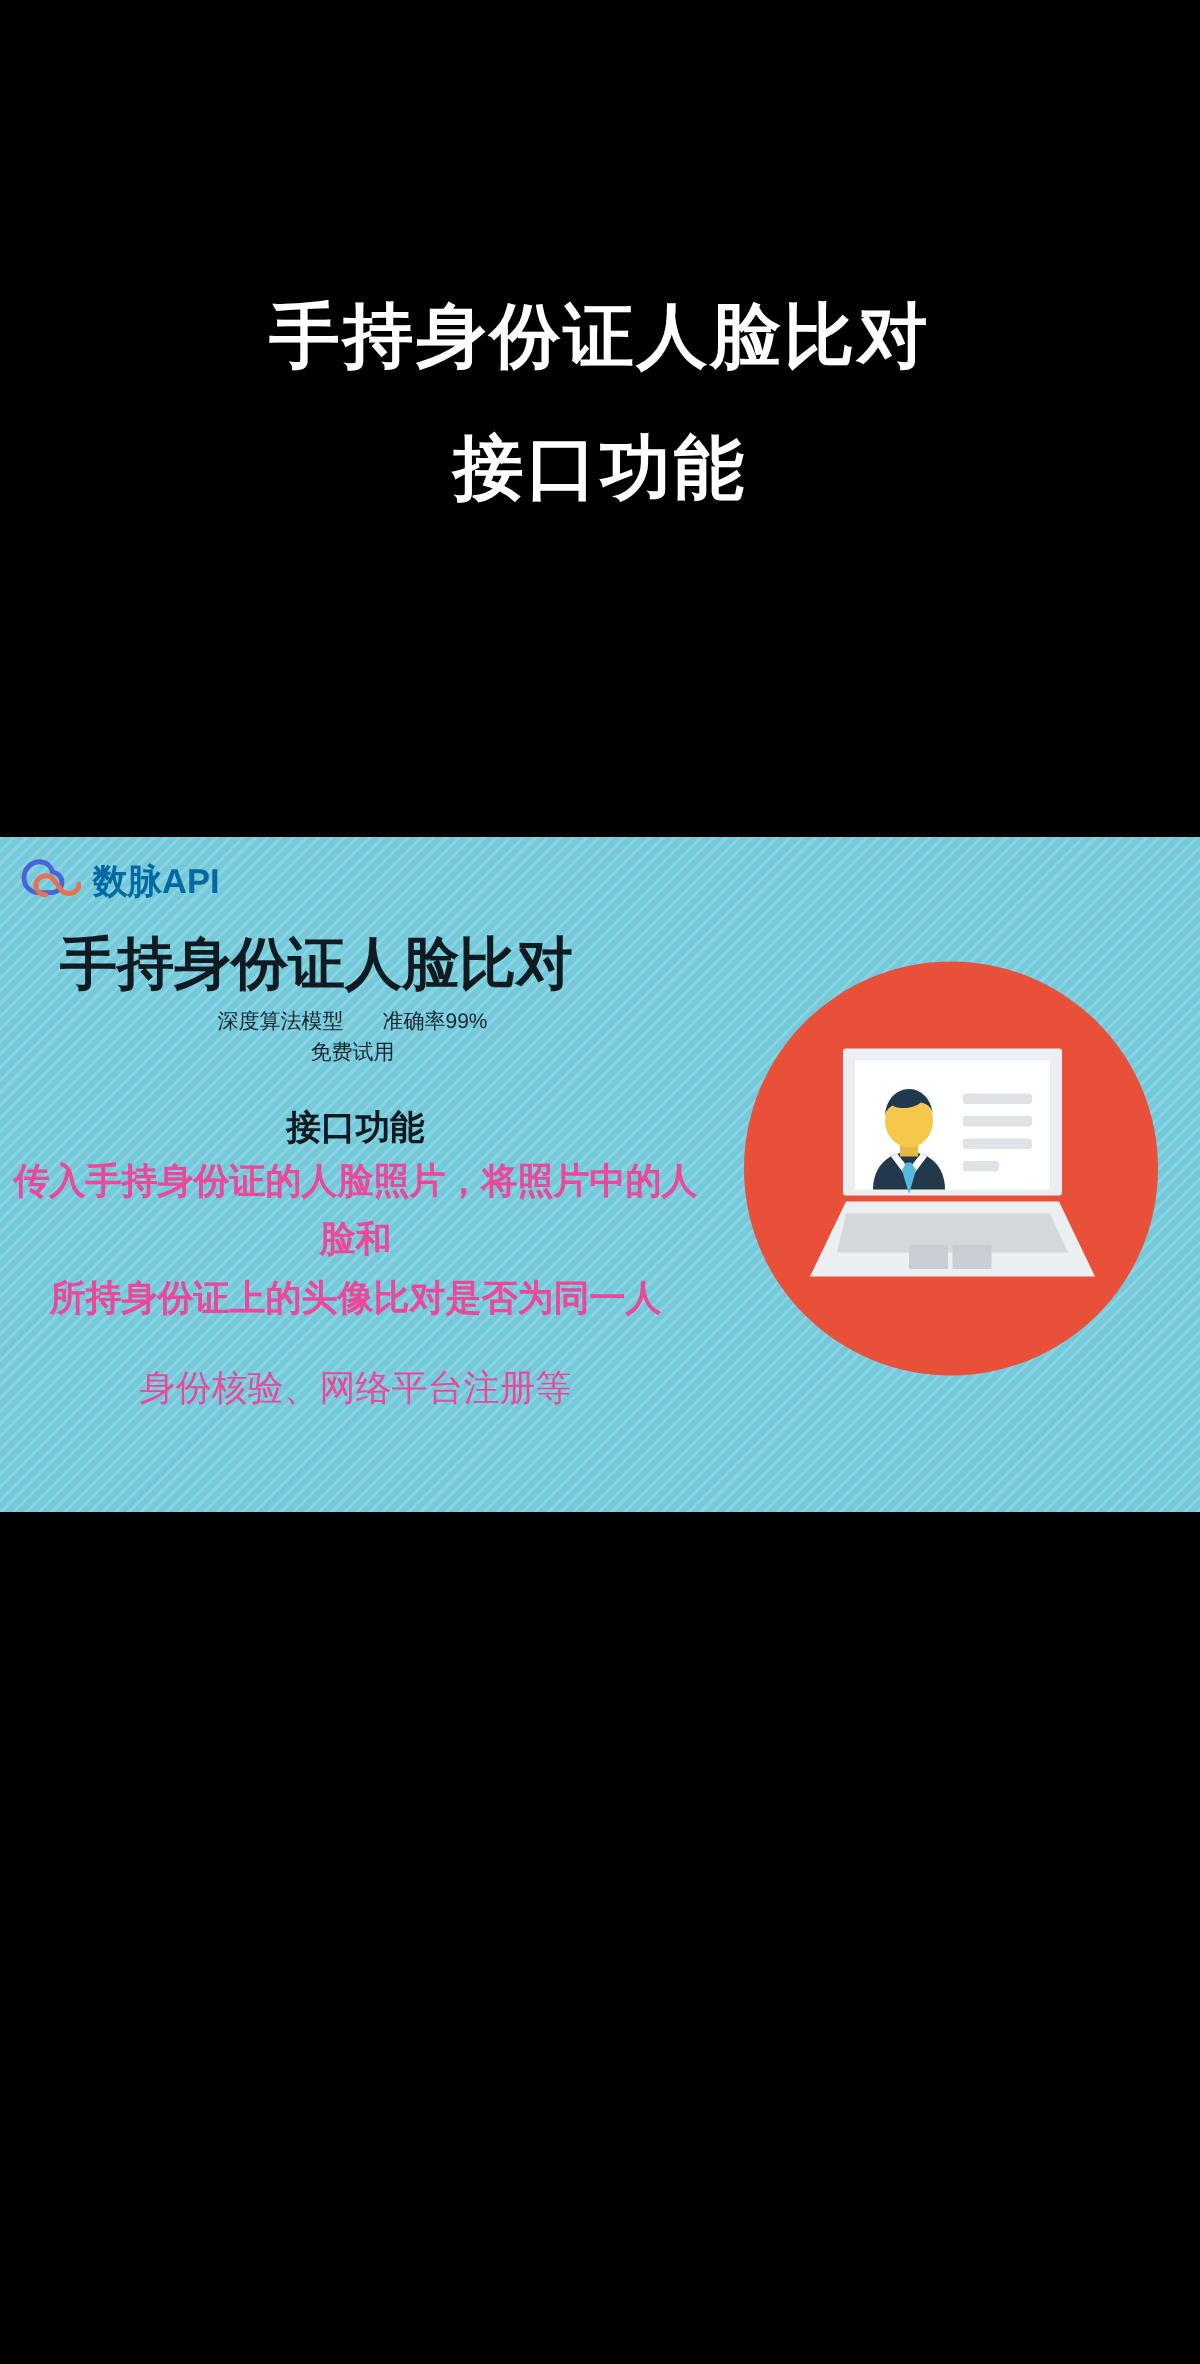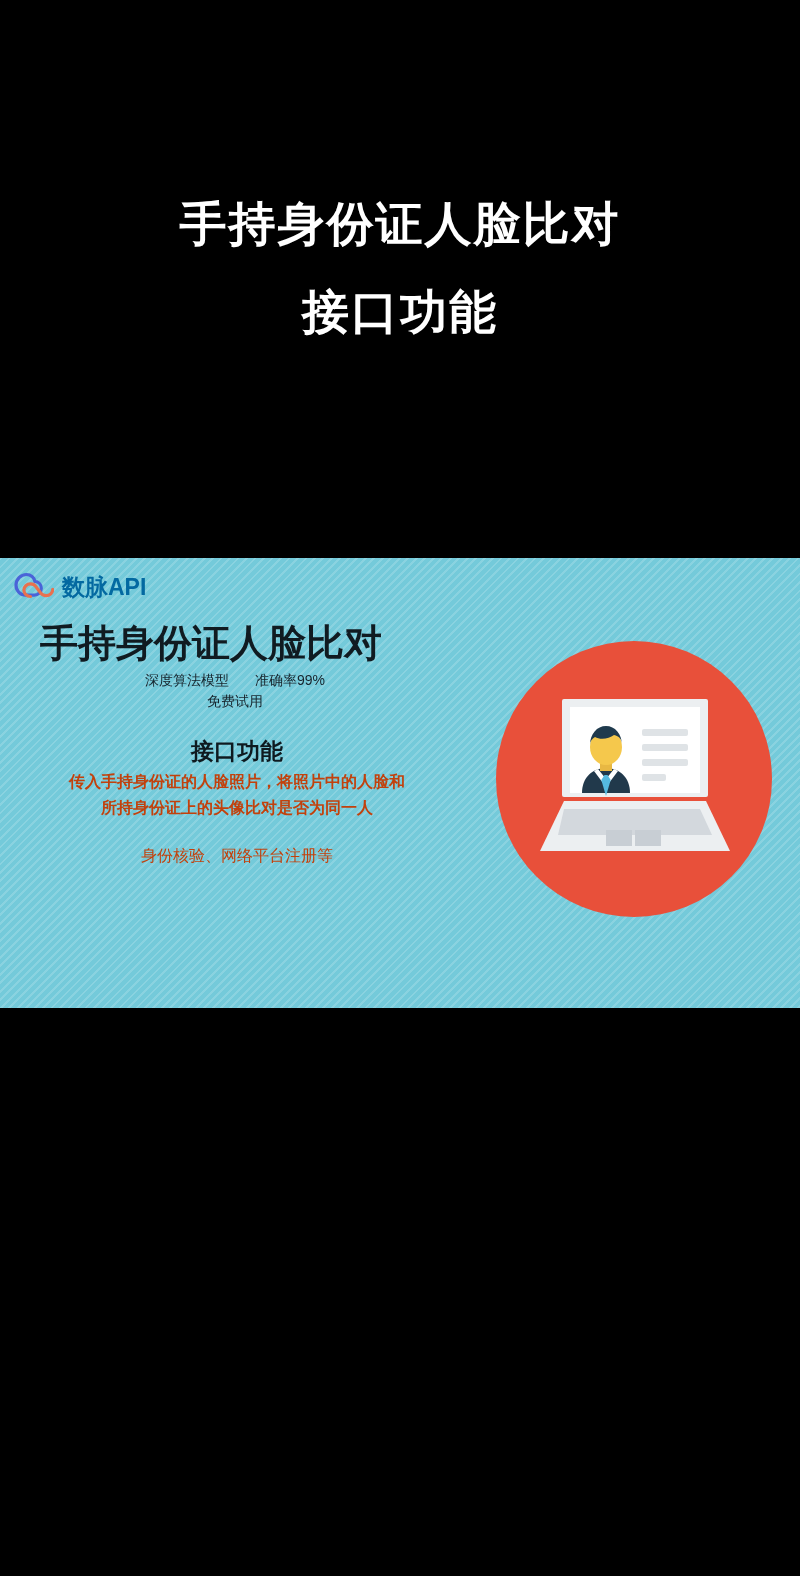--- a/index.html
+++ b/index.html
@@ -121,23 +121,23 @@
     padding-right: 16px;
     text-align: center;
   }
   .sec-head {
     font-size: 23px;
     font-weight: bold;
     color: #0e1a20;
     line-height: 1.5;
   }
   .sec-body {
-    font-size: 16px;
-    font-weight: bold;
-    color: #c2410c;
+    font-size: 24px;
+    font-weight: bold;
+    color: #ec4899;
     line-height: 1.62;
   }
   .sec-body.light {
     font-weight: normal;
     text-align: center;
   }
 
   
   .illus {
     position: absolute;

